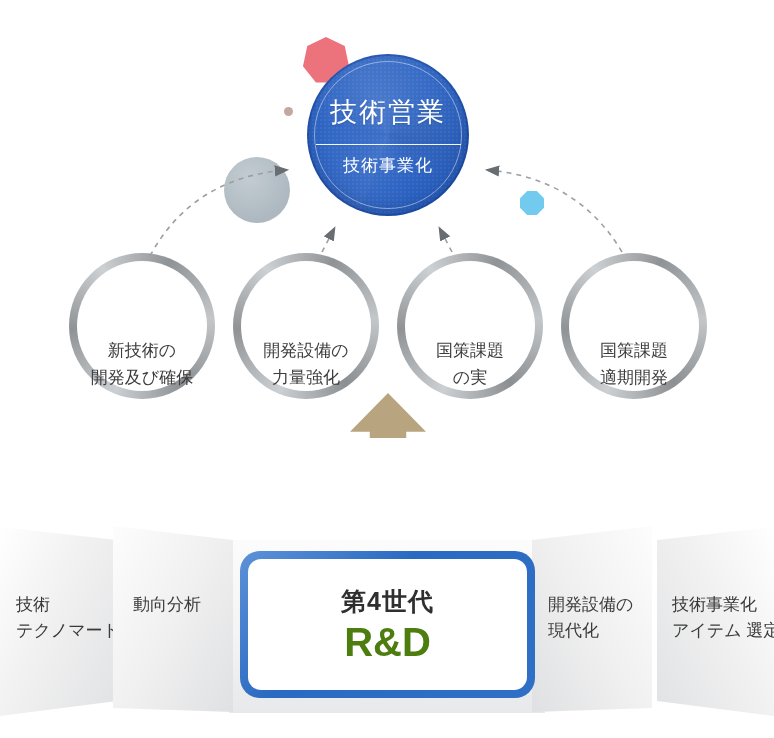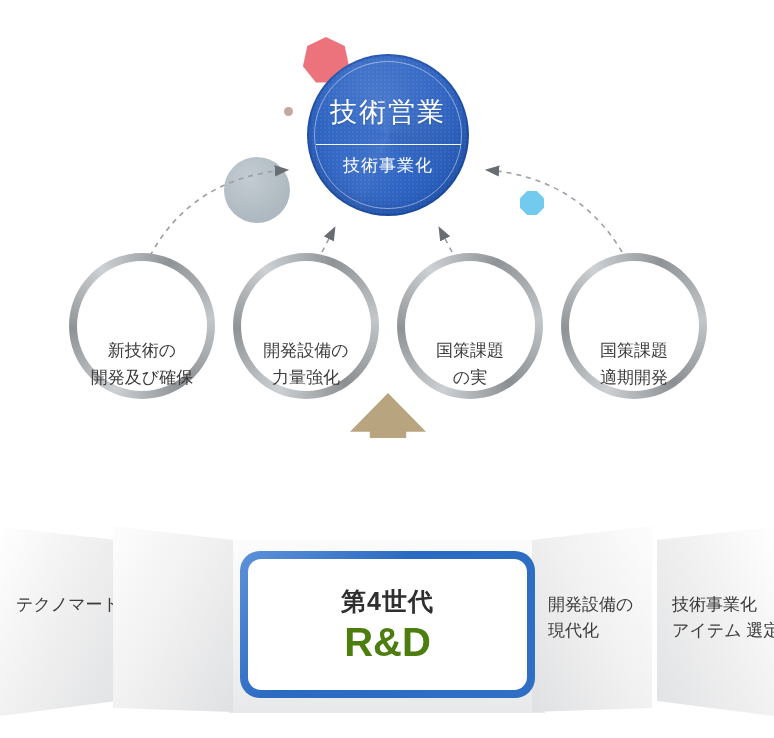--- a/index.html
+++ b/index.html
@@ -132,26 +132,28 @@
       <span>国策課題</span>
       <span>適期開発</span>
     </div>
   </div>
 
   <div class="abs banner-arrow"></div>
 
   <div class="abs band">
     <div class="panel p1">
       <div class="ptext" style="left:16px;top:67px;">
+        <div>技術</div>
         <div>テクノマート</div>
       </div>
     </div>
     <div class="panel p3"></div>
     <div class="panel p2">
       <div class="ptext" style="left:20px;top:67px;">
+        <div>動向分析</div>
       </div>
     </div>
     <div class="panel p4">
       <div class="ptext" style="left:16px;top:67px;">
         <div>開発設備の</div>
         <div>現代化</div>
       </div>
     </div>
     <div class="panel p5">
       <div class="ptext" style="left:15px;top:67px;">

